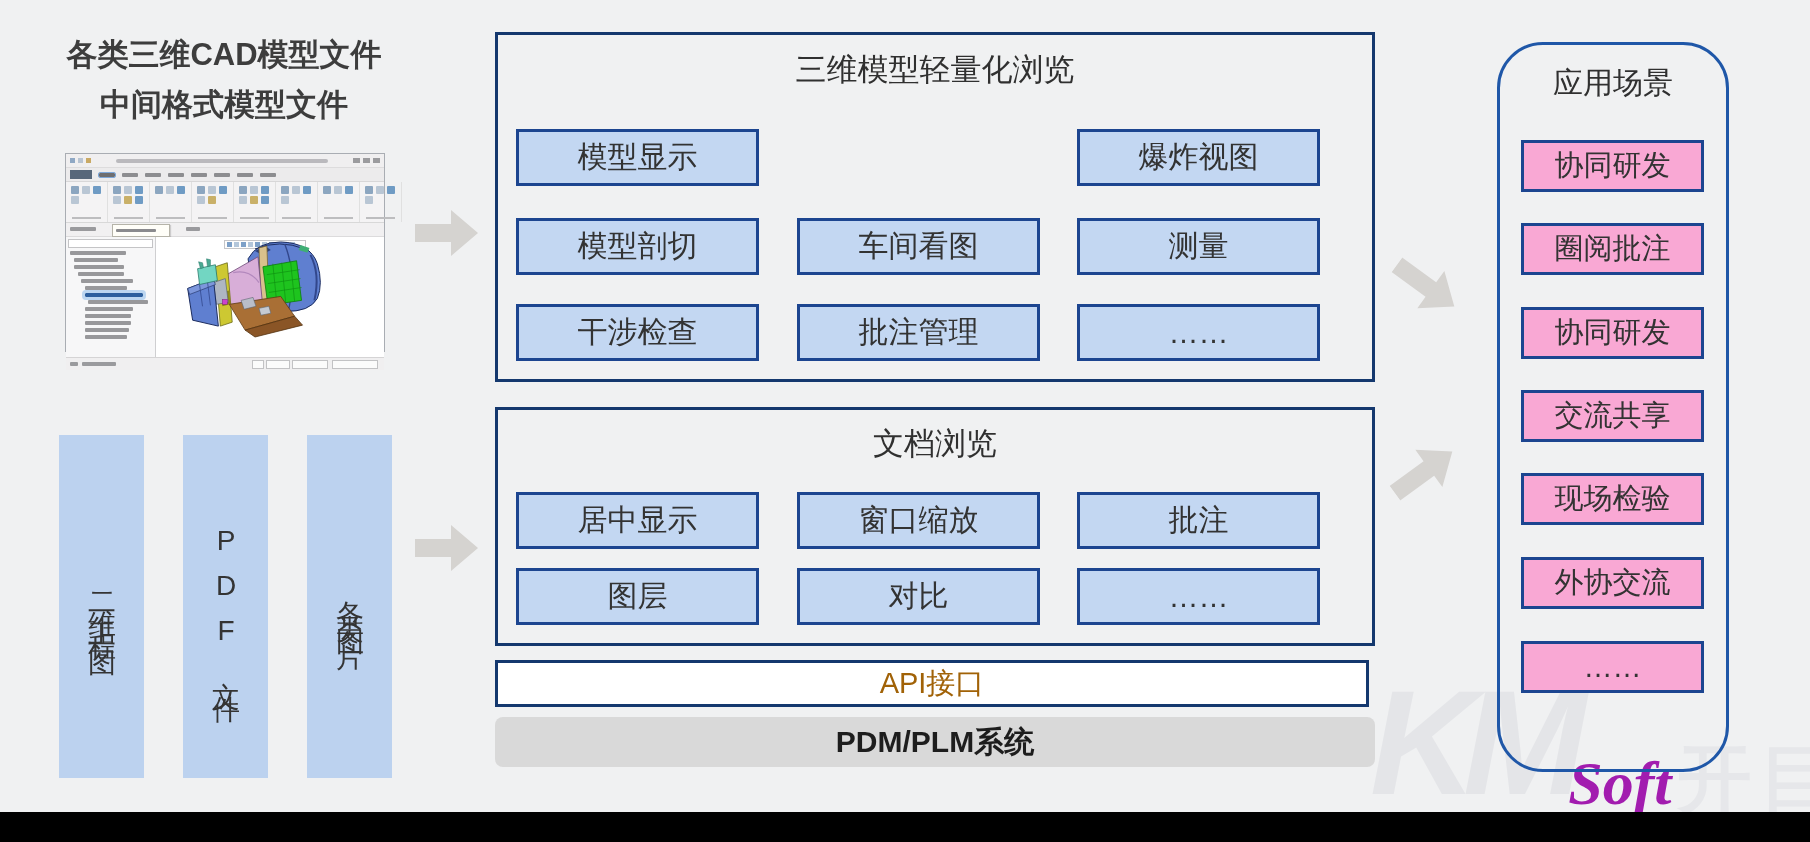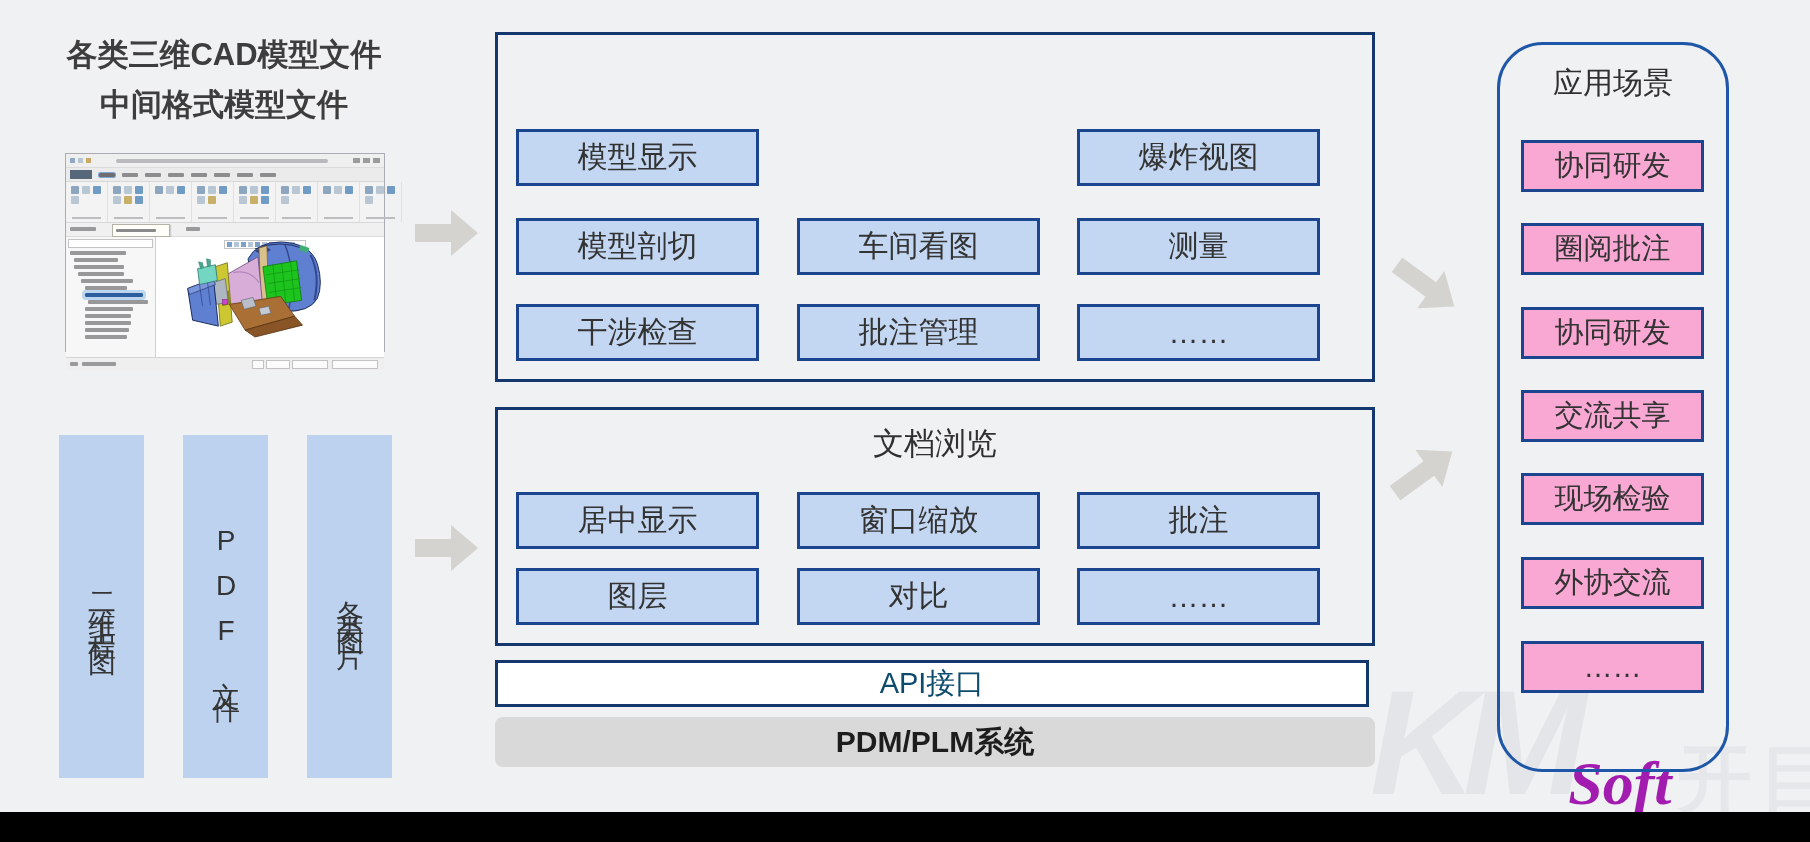--- a/index.html
+++ b/index.html
@@ -19,21 +19,21 @@
   .arrow svg{display:block;}
   
   .bigbox{position:absolute;left:495px;width:874px;border:3px solid #14386e;background:transparent;}
   .bigbox .bb-title{position:absolute;left:0;right:0;text-align:center;font-size:31px;
     font-weight:500;color:#303030;}
   .btn{position:absolute;width:243px;height:57px;background:#c3d7f2;border:3px solid #1c4590;
     box-sizing:border-box;display:flex;align-items:center;justify-content:center;
     font-size:30px;color:#333;}
   .api-box{position:absolute;left:495px;top:660px;width:874px;height:47px;background:#ffffff;
     border:3px solid #14386e;box-sizing:border-box;display:flex;align-items:center;
-    justify-content:center;font-size:29px;color:#0c4a6e;}
+    justify-content:center;font-size:29px;color:#a16207;}
   .pdm-box{position:absolute;left:495px;top:717px;width:880px;height:50px;background:#d9d9d9;
     border-radius:8px;display:flex;align-items:center;justify-content:center;
     font-size:30px;font-weight:600;color:#1d1d1d;}
   
   .rpanel{position:absolute;left:1497px;top:42px;width:232px;height:730px;
     border:3px solid #1f57a8;border-radius:46px;box-sizing:border-box;z-index:2;}
   .rpanel .rp-title{position:absolute;left:0;right:0;top:18px;text-align:center;
     font-size:30px;font-weight:500;color:#303030;}
   .rp-item{position:absolute;left:21px;width:183px;height:52px;background:#f9a8d4;
     border:3px solid #1c4590;box-sizing:border-box;display:flex;align-items:center;
@@ -296,20 +296,21 @@
         <polygon points="0,15 42,15 42,1 71,24 42,47 42,33 0,33" fill="#d5d3d0"></polygon>
       </svg>
   </div>
   <div class="arrow" style="left:1388px;top:448px;transform:rotate(-36deg)">
     <svg width="72" height="48">
         <polygon points="0,15 42,15 42,1 71,24 42,47 42,33 0,33" fill="#d5d3d0"></polygon>
       </svg>
   </div>
 
   <div class="bigbox" style="top:32px;height:344px">
+    <div class="bb-title" style="top:14px">三维模型轻量化浏览</div>
     <div class="btn" style="left:18px;top:94px">模型显示</div>
     <div class="btn" style="left:18px;top:183px">模型剖切</div>
     <div class="btn" style="left:579px;top:94px">爆炸视图</div>
     <div class="btn" style="left:299px;top:183px">车间看图</div>
     <div class="btn" style="left:579px;top:183px">测量</div>
     <div class="btn" style="left:18px;top:269px">干涉检查</div>
     <div class="btn" style="left:299px;top:269px">批注管理</div>
     <div class="btn" style="left:579px;top:269px">……</div>
   </div>
 

